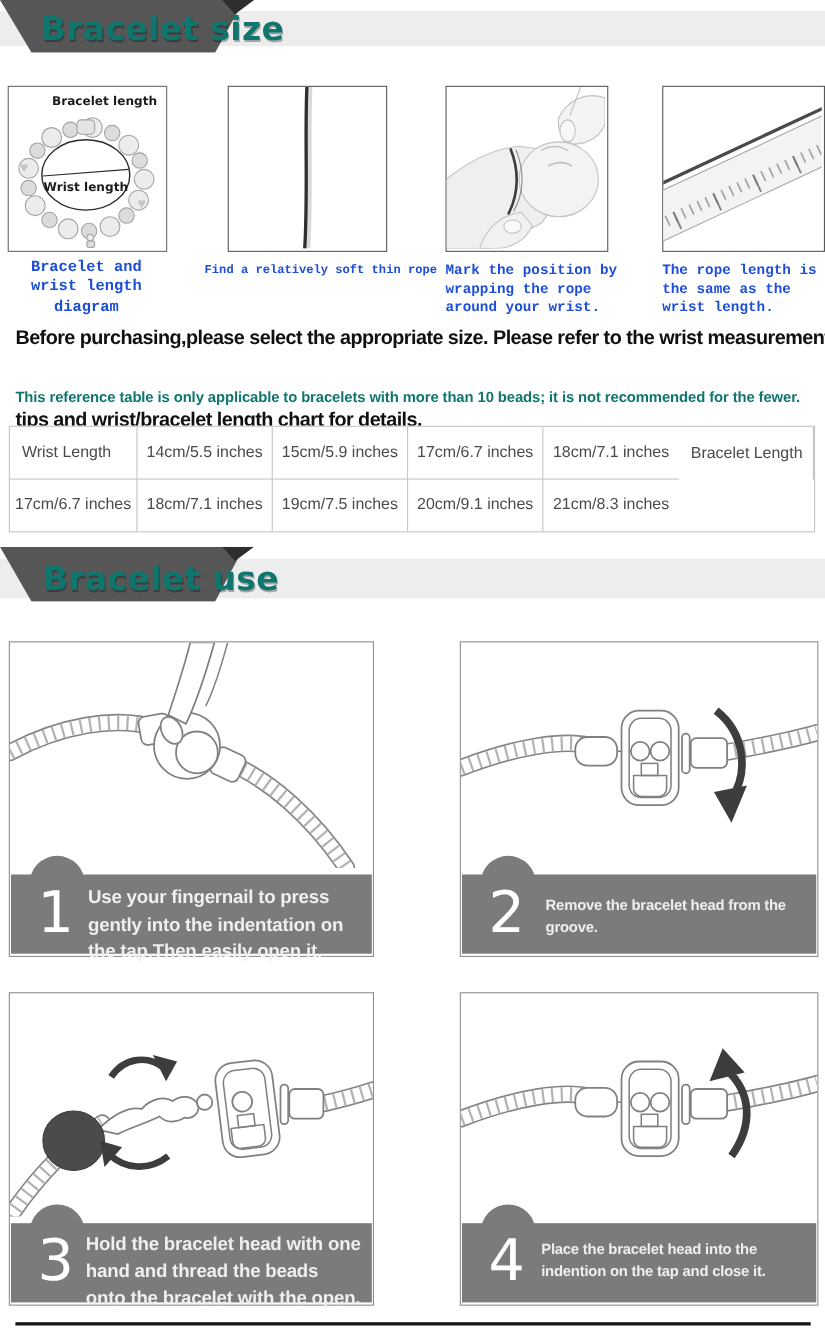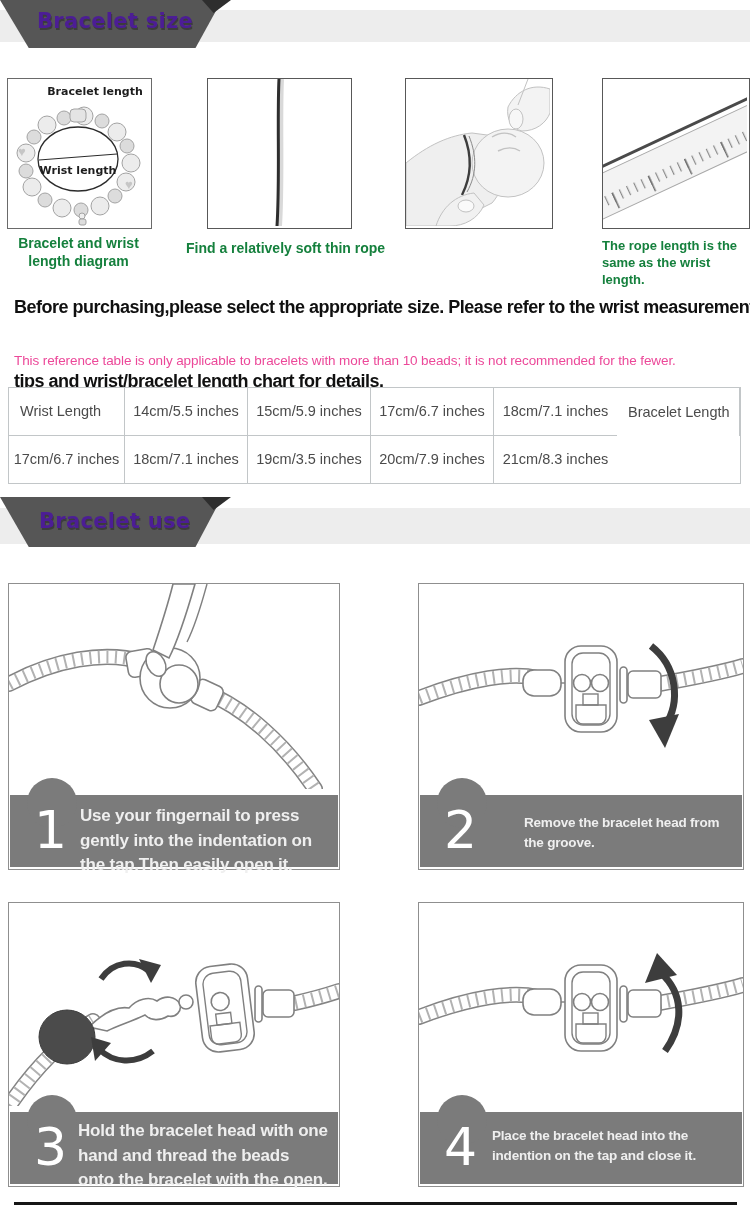--- a/index.html
+++ b/index.html
@@ -6,32 +6,32 @@
   .canvas{position:relative;width:750px;height:1213px;background:#ffffff;overflow:hidden;
           font-family:"Liberation Sans",sans-serif;}
   .abs{position:absolute;}
 
   
   .ribbon-strip{left:0;width:750px;background:#ededed;}
   .ribbon-body{left:0;width:230px;height:48px;background:#565656;
                clip-path:polygon(0 0,96.5% 0,85% 100%,12.5% 100%);}
   .ribbon-fold{width:29px;height:13px;background:#2e2e2e;
                clip-path:polygon(0 0,100% 0,40% 100%);}
-  .ribbon-title{color:#4c1d95;font-family:"DejaVu Sans",sans-serif;font-weight:bold;
-                font-size:21px;letter-spacing:.3px;text-shadow:1px 2px 0 rgba(0,0,0,.30);}
+  .ribbon-title{color:#0f766e;font-family:"DejaVu Sans",sans-serif;font-weight:bold;
+                font-size:30px;letter-spacing:.3px;text-shadow:1px 2px 0 rgba(0,0,0,.30);}
 
   
   .photo-panel{background:#fff;border:1px solid #585858;}
-  .cap{font-family:Liberation Sans, sans-serif;font-weight:bold;color:#15803d;
+  .cap{font-family:Liberation Mono, monospace;font-weight:bold;color:#1d4ed8;
        font-size:13px;line-height:1.32;}
   .cap-c{text-align:center;}
 
   .intro-line{font-weight:bold;color:#101010;font-size:18px;letter-spacing:-0.5px;
               white-space:nowrap;line-height:26px;}
-  .note-line{font-weight:normal;color:#ec4899;font-size:13.5px;letter-spacing:-0.1px;white-space:nowrap;}
+  .note-line{font-weight:bold;color:#0f766e;font-size:13.5px;letter-spacing:-0.1px;white-space:nowrap;}
 
   
   .size-table{left:8px;top:387px;width:733px;height:97px;display:grid;
               grid-template-columns:116px 1fr 1fr 1fr 1fr 1fr;grid-auto-rows:1fr;
               border:1px solid #c2c6c8;background:#fff;box-sizing:border-box;}
   .size-table .cell{border-right:1px solid #c2c6c8;border-bottom:1px solid #c2c6c8;
               display:flex;align-items:center;justify-content:center;
               font-size:14.5px;color:#4b4b4b;}
   .size-table .cell.last-col{border-right:none;}
   .size-table .cell.last-row{border-bottom:none;}
@@ -139,38 +139,39 @@
       </defs>
       <g transform="rotate(-25 72 80)">
         <path d="M-45 56 L195 56" stroke="#4a4a4a" stroke-width="3"></path>
         <rect x="-45" y="62" width="240" height="42" fill="url(#ticks1)" stroke="#a8a8a8"></rect>
         <rect x="-45" y="62" width="240" height="42" fill="url(#ticks2)"></rect>
       </g>
     </svg>
   </div>
 
   <div class="abs cap cap-c" style="left:7px;top:234px;width:143px;font-size:14px;">Bracelet and wrist length diagram</div>
-  <div class="abs cap cap-c" style="left:186px;top:239px;width:186px;white-space:nowrap;font-size:14px;">Find a relatively soft thin rope</div>
+  <div class="abs cap cap-c" style="left:186px;top:239px;width:186px;white-space:nowrap;font-size:11px;">Find a relatively soft thin rope</div>
+  <div class="abs cap" style="left:405px;top:237px;width:160px;">Mark the position by wrapping the rope around your wrist.</div>
   <div class="abs cap" style="left:602px;top:237px;width:150px;">The rope length is the same as the wrist length.</div>
 
   <div class="abs intro-line" style="left:14px;top:294px;">Before purchasing,please select the appropriate size. Please refer to the wrist measurement</div>
   <div class="abs intro-line" style="left:14px;top:320px;margin-top:48px;">tips and wrist/bracelet length chart for details.</div>
   <div class="abs note-line" style="left:14px;top:353px;">This reference table is only applicable to bracelets with more than 10 beads; it is not recommended for the fewer.</div>
 
   <div class="abs size-table">
     <div class="cell lbl">Wrist Length</div>
     <div class="cell">14cm/5.5 inches</div>
     <div class="cell">15cm/5.9 inches</div>
     <div class="cell">17cm/6.7 inches</div>
     <div class="cell last-col">18cm/7.1 inches</div>
     <div class="cell lbl last-row">Bracelet Length</div>
     <div class="cell last-row">17cm/6.7 inches</div>
     <div class="cell last-row">18cm/7.1 inches</div>
-    <div class="cell last-row">19cm/3.5 inches</div>
-    <div class="cell last-row">20cm/7.9 inches</div>
+    <div class="cell last-row">19cm/7.5 inches</div>
+    <div class="cell last-row">20cm/9.1 inches</div>
     <div class="cell last-row last-col">21cm/8.3 inches</div>
   </div>
 
   <div class="abs ribbon-strip" style="top:508px;height:36px;"></div>
   <div class="abs ribbon-body" style="top:497px;height:50px;"></div>
   <div class="abs ribbon-fold" style="left:202px;top:497px;"></div>
   <div class="abs ribbon-title" style="left:39px;top:509px;text-align:right;">Bracelet use</div>
 
   <div class="abs step-panel" style="left:8px;top:583px;width:332px;height:287px;">
     <svg width="330" height="205" viewBox="0 0 330 205">
@@ -212,21 +213,21 @@
       <rect x="164" y="110" width="15" height="11" class="ln2"></rect>
       <path d="M157 121 h30 v12 a7 7 0 0 1 -7 7 h-16 a7 7 0 0 1 -7 -7 Z" class="ln2"></path>
       <rect x="201" y="83" width="7" height="36" rx="3.5" class="ln"></rect>
       <rect x="209" y="87" width="33" height="27" rx="5" class="ln"></rect>
       <path d="M232 62 C 258 82 262 118 246 142" class="arrowp"></path>
       <polygon points="230,136 260,130 246,164" class="arrowh"></polygon>
     </svg>
     <div class="step-bar">
       <div class="step-bump"></div>
       <div class="step-num">2</div>
-      <div class="step-text" style="left:76px;right:14px;top:18px;font-size:13.5px;margin-left:28px;">Remove the bracelet head from the groove.</div>
+      <div class="step-text" style="left:76px;right:14px;top:18px;font-size:13.5px;">Remove the bracelet head from the groove.</div>
     </div>
   </div>
 
   <div class="abs step-panel" style="left:8px;top:902px;width:332px;height:285px;">
     <svg width="330" height="203" viewBox="0 0 330 203">
       <path d="M0 203 C 25 166 52 138 84 118" class="tube-o"></path>
       <path d="M0 203 C 25 166 52 138 84 118" class="tube-i"></path>
       <path d="M0 203 C 25 166 52 138 84 118" class="tube-r"></path>
       <path d="M286 100 C 304 96 318 92 330 88" class="tube-o"></path>
       <path d="M286 100 C 304 96 318 92 330 88" class="tube-i"></path>

